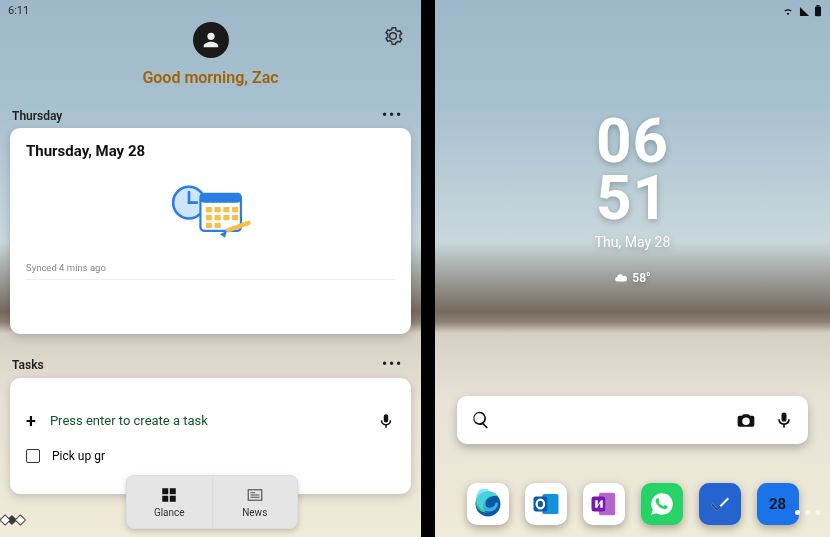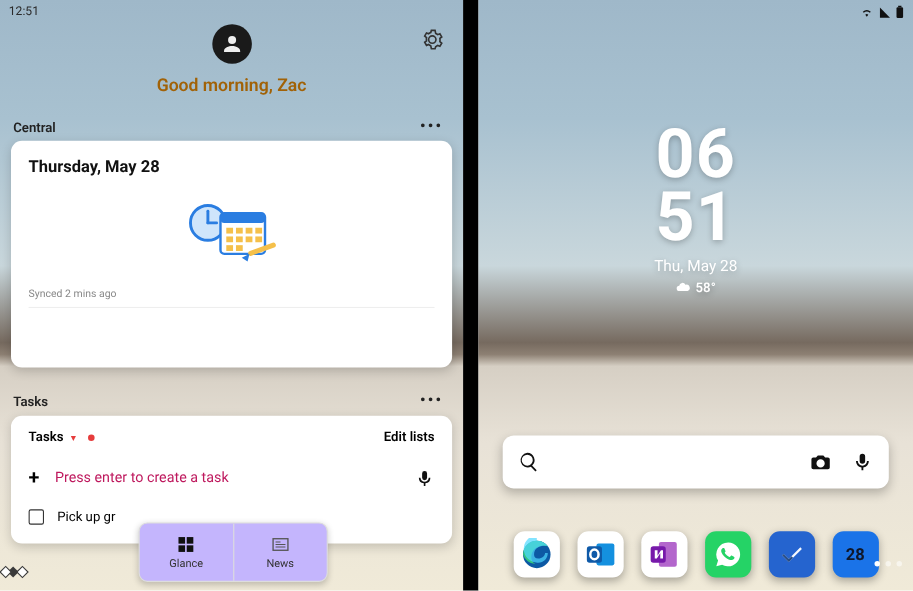--- a/index.html
+++ b/index.html
@@ -47,36 +47,36 @@
   .cal-add { font-size:12px; color:#111; padding:10px 0 8px; }
 
   .tasks-card { top:378px; height:116px; padding:12px 16px 0; }
   .tasks-head { display:flex; justify-content:space-between; align-items:center; font-size:12px; }
   .tasks-head .tname { font-weight:600; }
   .tasks-head .reddot { width:6px;height:6px;border-radius:50%;background:#e63c3c;display:inline-block;margin-left:6px; vertical-align:middle;}
   .tasks-head .drop { margin-left:2px; font-size:8px; color:#e63c3c; }
   .tasks-head .edit { font-weight:600; }
   .tasks-input { display:flex; align-items:center; margin-top:20px; gap:14px;}
   .tasks-input .plus { font-size:18px; font-weight:600; }
-  .tasks-input .ph { font-size:13px; color:#be185d; flex:1; }
+  .tasks-input .ph { font-size:13px; color:#14532d; flex:1; }
   .tasks-row2 { display:flex; align-items:center; margin-top:18px; gap:12px; font-size:12px; }
   .tasks-row2 .box { width:14px;height:14px;border:1.5px solid #333;border-radius:2px; }
 
   
-  .left-nav { position:absolute; left:126px; top:475px; width:172px; height:54px; background:#c4b5fd; border:1px solid #ddd; border-radius:8px; display:flex; box-shadow:0 2px 6px rgba(0,0,0,.2);}
+  .left-nav { position:absolute; left:126px; top:475px; width:172px; height:54px; background:#e5e5e5; border:1px solid #ddd; border-radius:8px; display:flex; box-shadow:0 2px 6px rgba(0,0,0,.2);}
   .left-nav .item { flex:1; display:flex; flex-direction:column; align-items:center; justify-content:center; font-size:10px; gap:3px; color:#333;}
   .left-nav .sep { width:1px; background:#ddd; }
 
   
   .status-right { position:absolute; top:5px; right:8px; display:flex; gap:3px; align-items:center; color:#111; }
 
   .clock-block { position:absolute; top:112px; left:0; right:0; text-align:center; color:#fff; text-shadow:0 2px 6px rgba(0,0,0,.25); }
   .clock-h, .clock-m { font-size:62px; font-weight:700; line-height:.92; letter-spacing:1px;}
   .clock-date { font-size:14px; font-weight:400; margin-top:8px; }
-  .clock-wx { font-size:12px; font-weight:600; margin-top:4px; display:inline-flex; align-items:center; gap:4px;}
+  .clock-wx { font-size:12px; font-weight:600; margin-top:21px; display:inline-flex; align-items:center; gap:4px;}
 
   .searchbar { position:absolute; left:22px; right:22px; top:396px; height:48px; background:#fff; border-radius:10px; display:flex; align-items:center; padding:0 14px; box-shadow:0 4px 10px rgba(0,0,0,.25); }
   .searchbar .spacer { flex:1; }
   .searchbar svg { width:20px; height:20px; }
 
   .dock { position:absolute; left:0; right:0; bottom:12px; display:flex; justify-content:center; gap:16px; }
   .app { width:42px; height:42px; border-radius:10px; display:flex; align-items:center; justify-content:center; box-shadow:0 3px 8px rgba(0,0,0,.3); position:relative;}
   .app-edge { background:#fff; }
   .app-outlook { background:#fff; }
   .app-onenote { background:#fff; }
@@ -91,38 +91,38 @@
   
   .watermark { position:absolute; left:0; bottom:6px; display:flex; align-items:center; gap:4px; font-size:18px; font-weight:600; color:#3a3a3a; z-index:50;}
   .watermark svg { width:34px; height:22px; }
 </style>
 </head>
 <body>
 
 <div class="device left">
   <div class="wall"></div>
 
-  <div class="status-left">12:51</div>
+  <div class="status-left">6:11</div>
 
   <div class="settings-btn">
     <svg viewBox="0 0 24 24">
         <path fill="none" stroke="#333" stroke-width="1.8" d="M12 8a4 4 0 100 8 4 4 0 000-8zm8.4 4a8 8 0 00-.1-1.3l2-1.6-2-3.4-2.4.9a8 8 0 00-2.2-1.3L15 2h-4l-.7 2.3a8 8 0 00-2.2 1.3l-2.4-.9-2 3.4 2 1.6A8 8 0 005.6 12a8 8 0 00.1 1.3l-2 1.6 2 3.4 2.4-.9a8 8 0 002.2 1.3L11 22h4l.7-2.3a8 8 0 002.2-1.3l2.4.9 2-3.4-2-1.6c.07-.43.1-.86.1-1.3z"></path>
       </svg>
   </div>
 
   <div class="header-block">
     <span class="avatar">
       <svg viewBox="0 0 24 24">
           <path d="M12 12a4 4 0 100-8 4 4 0 000 8zm0 2c-3.3 0-8 1.7-8 5v1h16v-1c0-3.3-4.7-5-8-5z"></path>
         </svg>
     </span>
     <span class="greeting">Good morning, Zac</span>
   </div>
 
-  <div class="section-title" style="top:109px">Central</div>
+  <div class="section-title" style="top:109px">Thursday</div>
   <div class="section-more" style="top:107px">•••</div>
 
   <div class="card cal-card">
     <div class="cal-date">Thursday, May 28</div>
     <div class="cal-illus">
       <svg viewBox="0 0 100 80">
         <circle cx="25" cy="28" r="18" fill="#cfe5fb" stroke="#2a7de1" stroke-width="3"></circle>
         <line x1="25" y1="28" x2="25" y2="16" stroke="#2a7de1" stroke-width="3" stroke-linecap="round"></line>
         <line x1="25" y1="28" x2="34" y2="28" stroke="#2a7de1" stroke-width="3" stroke-linecap="round"></line>
         <rect x="38" y="18" width="46" height="42" rx="4" fill="#fff" stroke="#2a7de1" stroke-width="2.5"></rect>
@@ -136,35 +136,27 @@
             <rect x="54" y="42" width="7" height="6"></rect>
             <rect x="64" y="42" width="7" height="6"></rect>
             <rect x="74" y="42" width="7" height="6"></rect>
           <rect x="44" y="51" width="7" height="6"></rect>
             <rect x="54" y="51" width="7" height="6"></rect>
         </g>
         <rect x="66" y="58" width="30" height="5" rx="2.5" fill="#f5c04a" transform="rotate(-20 66 58)"></rect>
         <polygon points="60,64 68,60 66,68" fill="#2a7de1"></polygon>
       </svg>
     </div>
-    <div class="cal-sync">Synced 2 mins ago</div>
+    <div class="cal-sync">Synced 4 mins ago</div>
   </div>
 
   <div class="section-title" style="top:358px">Tasks</div>
   <div class="section-more" style="top:356px">•••</div>
 
   <div class="card tasks-card">
-    <div class="tasks-head">
-      <span>
-        <span class="tname">Tasks</span>
-        <span class="drop">▼</span>
-        <span class="reddot"></span>
-      </span>
-      <span class="edit">Edit lists</span>
-    </div>
     <div class="tasks-input">
       <span class="plus">+</span>
       <span class="ph">Press enter to create a task</span>
       <svg viewBox="0 0 24 24" width="18" height="18">
           <path fill="#111" d="M12 14a3 3 0 003-3V6a3 3 0 10-6 0v5a3 3 0 003 3zm5-3a5 5 0 01-10 0H5a7 7 0 006 6.9V21h2v-3.1A7 7 0 0019 11h-2z"></path>
         </svg>
     </div>
     <div class="tasks-row2">
       <span class="box"></span>
       <span>Pick up gr</span>

